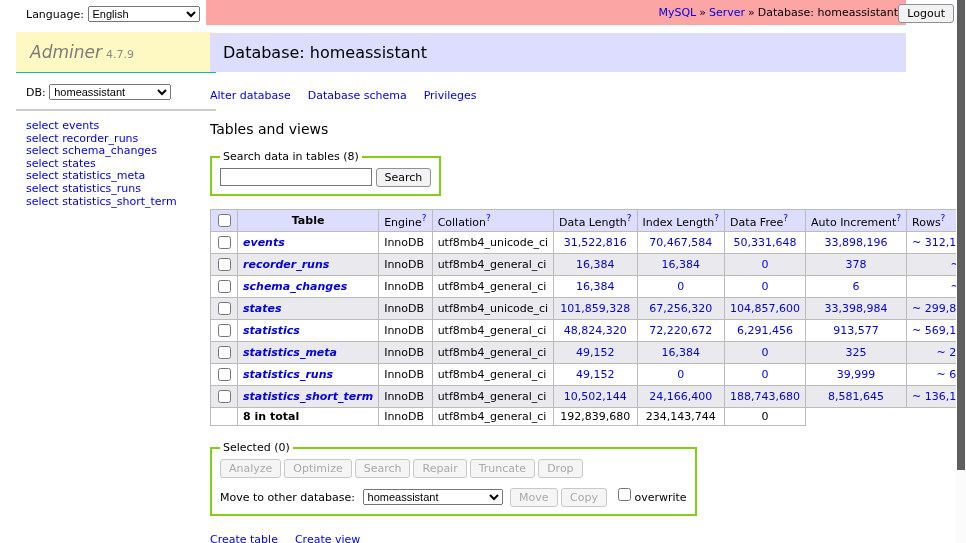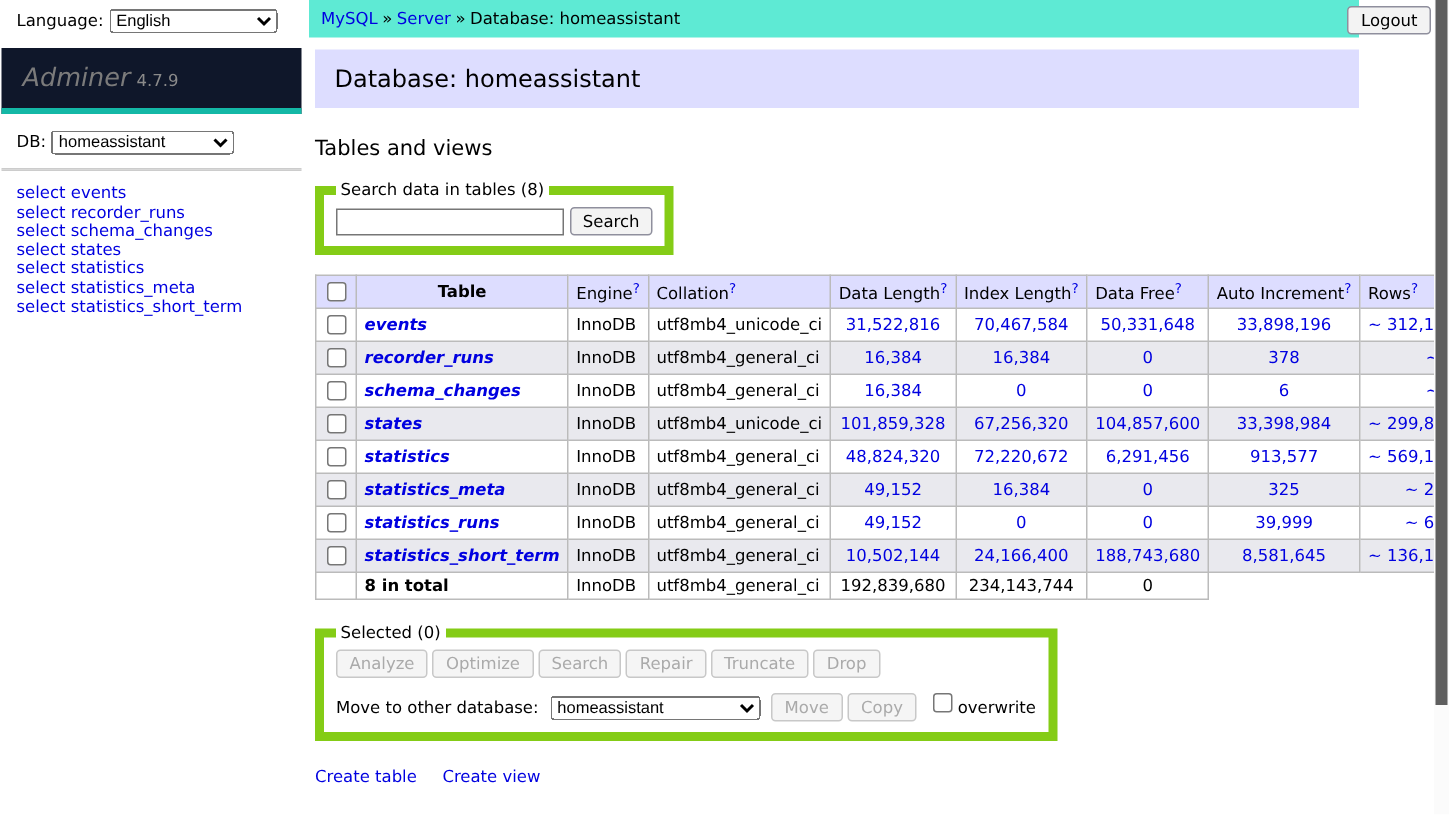--- a/index.html
+++ b/index.html
@@ -5,47 +5,47 @@
   * { box-sizing: border-box; }
   html,body { margin:0; padding:0; }
   body {
     width:966px; height:543px; overflow:hidden; position:relative;
     font-family:"DejaVu Sans","Liberation Sans",sans-serif;
     font-size:11px; color:#000; background:#fff;
   }
   a { color:#0000e0; text-decoration:none; cursor:pointer; }
 
   
-  #sidebar { position:absolute; left:1px; top:0; width:200px; height:543px; background:#fff; }
+  #sidebar { position:absolute; left:16px; top:0; width:200px; height:543px; background:#fff; }
   .lang-row { padding:6px 8px 5px 10px; }
   .lang-row select { width:112px; font-size:11px; }
   #logo-band {
-    background:#0f172a; border-bottom:4px solid #14b8a6;
+    background:#fef9c3; border-bottom:1px solid #14b8a6;
     margin-top:5px; padding:10px 14px;
   }
   #logo-band .app { font-style:italic; font-size:17px; color:#7b7b7b; }
   #logo-band .ver { font-size:11px; color:#8a8a8a; margin-left:4px; }
   .db-row { padding:11px 8px 9px 10px; }
   .db-row select { width:122px; font-size:11px; }
   .side-hr { border:0; border-top:1px solid #ccc; margin:0; }
   #action-links { padding:7px 10px 8px; width:180px; line-height:15px; }
   #action-links a { margin-right:14px; white-space:nowrap; display:inline-block; }
   #table-links { padding:9px 10px; }
   #table-links a { display:block; line-height:12.6px; white-space:nowrap; }
 
   
   #main { position:absolute; left:206px; top:0; width:700px; }
-  #breadcrumb { background:#5eead4; padding:6px 8px; }
+  #breadcrumb { background:#fca5a5; padding:6px 8px;text-align:right; }
   #breadcrumb .sep { color:#000; margin:0 3px; }
   #page-title { background:#ddf; font-weight:normal; font-size:16px; margin:8px 0 0 4px; padding:10px 13px; }
   .links-row { margin:17px 4px 0; }
   .links-row a { margin-right:17px; }
   h3 { font-weight:normal; font-size:14px; margin:19px 0 0 4px; }
 
-  fieldset { border:6px solid #84cc16; margin:13px 0 0 4px; padding:5px 8px 7px; display:inline-block; }
+  fieldset { border:2px solid #84cc16; margin:13px 0 0 4px; padding:5px 8px 7px; display:inline-block; }
   legend { padding:0 3px; }
   #search-input { width:152px; height:18px; border:1px solid #767676; font-size:11px; padding:1px 3px; }
   button, .btn {
     font-family:inherit; font-size:11px; color:#000;
     background:#f3f3f3; border:1px solid #8f8f9d; border-radius:3px;
     padding:2px 8px; cursor:pointer;
   }
   button:disabled { color:#aaa; border-color:#c8c8c8; background:#f5f5f5; cursor:default; }
 
   table { border-collapse:collapse; margin:13px 0 0 4px; }
@@ -96,33 +96,34 @@
       <option selected="">homeassistant</option>
     </select>
   </div>
   <hr class="side-hr">
   <hr class="side-hr">
   <div id="table-links">
       <a>select events</a>
       <a>select recorder_runs</a>
       <a>select schema_changes</a>
       <a>select states</a>
-      <a>select statistics</a>
       <a>select statistics_meta</a>
+      <a>select statistics_runs</a>
       <a>select statistics_short_term</a>
     </div>
 </div>
 
 <div id="main">
   <div id="breadcrumb">
     <a>MySQL</a><span class="sep">»</span><a>Server</a><span class="sep">»</span><span>Database: homeassistant</span>
   </div>
 
   <h2 id="page-title">Database: homeassistant</h2>
 
+  <div class="links-row" id="db-links"><a>Alter database</a><a>Database schema</a><a>Privileges</a></div>
 
   <h3>Tables and views</h3>
 
   <fieldset>
     <legend>Search data in tables (8)</legend>
     <input id="search-input" type="text" style="">
     <button>Search</button>
   </fieldset>
 
   <table>

